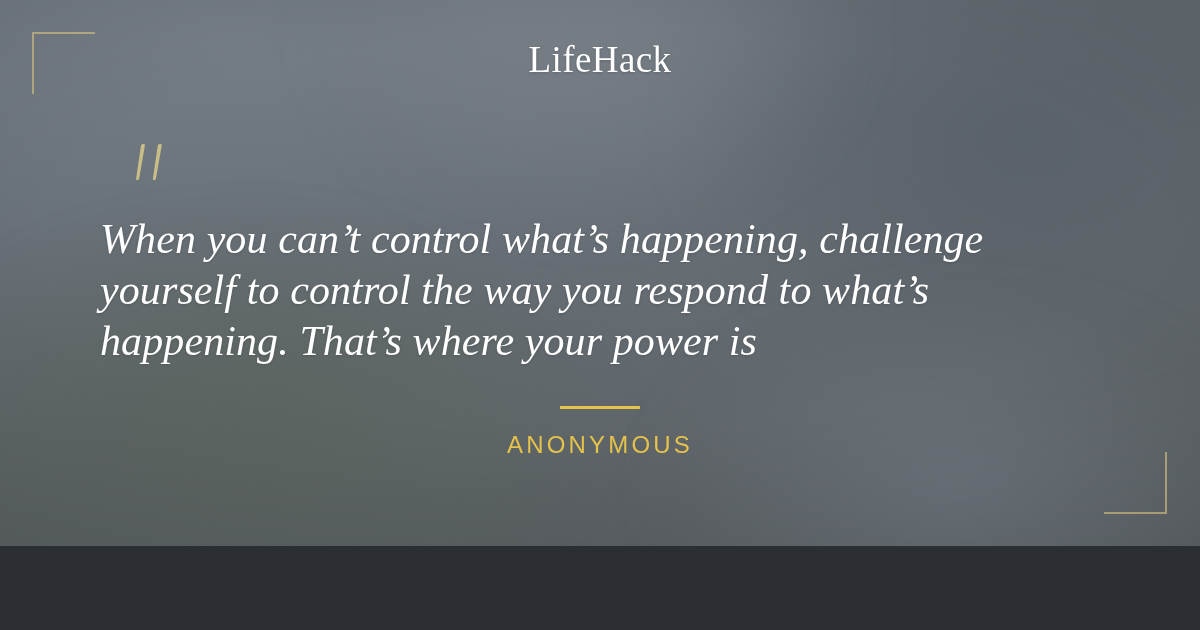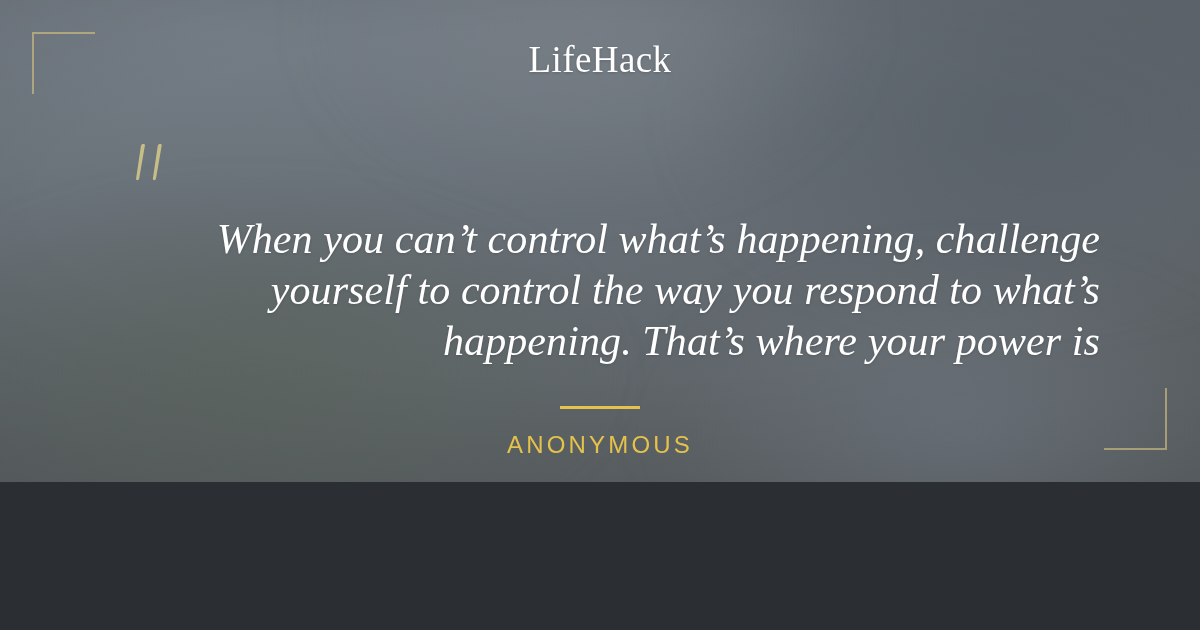--- a/index.html
+++ b/index.html
@@ -4,21 +4,21 @@
 <title>LifeHack Quote Card</title>
 <style>
   html, body {
     margin: 0;
     padding: 0;
     background: #2b2f33;
   }
   #card {
     position: relative;
     width: 1200px;
-    height: 482px;
+    height: 546px;
     overflow: hidden;
     background: #0f172a;
     font-family: "Liberation Sans", sans-serif;
     -webkit-font-smoothing: antialiased;
   }
   
   .bg-base {
     position: absolute;
     inset: 0;
     background:
@@ -110,21 +110,21 @@
     height: 48px;
   }
   .quote-mark svg { display: block; }
 
   
   .quote-wrap {
     position: absolute;
     left: 0;
     right: 0;
     top: 214px;
-    text-align: right;
+    text-align: left;
     padding: 0 100px;
     box-sizing: border-box;
   }
   .quote-text {
     font-family: "Liberation Serif", "DejaVu Serif", serif;
     font-style: italic;
     font-size: 42px;
     line-height: 51px;
     color: #ffffff;
     margin: 0;

